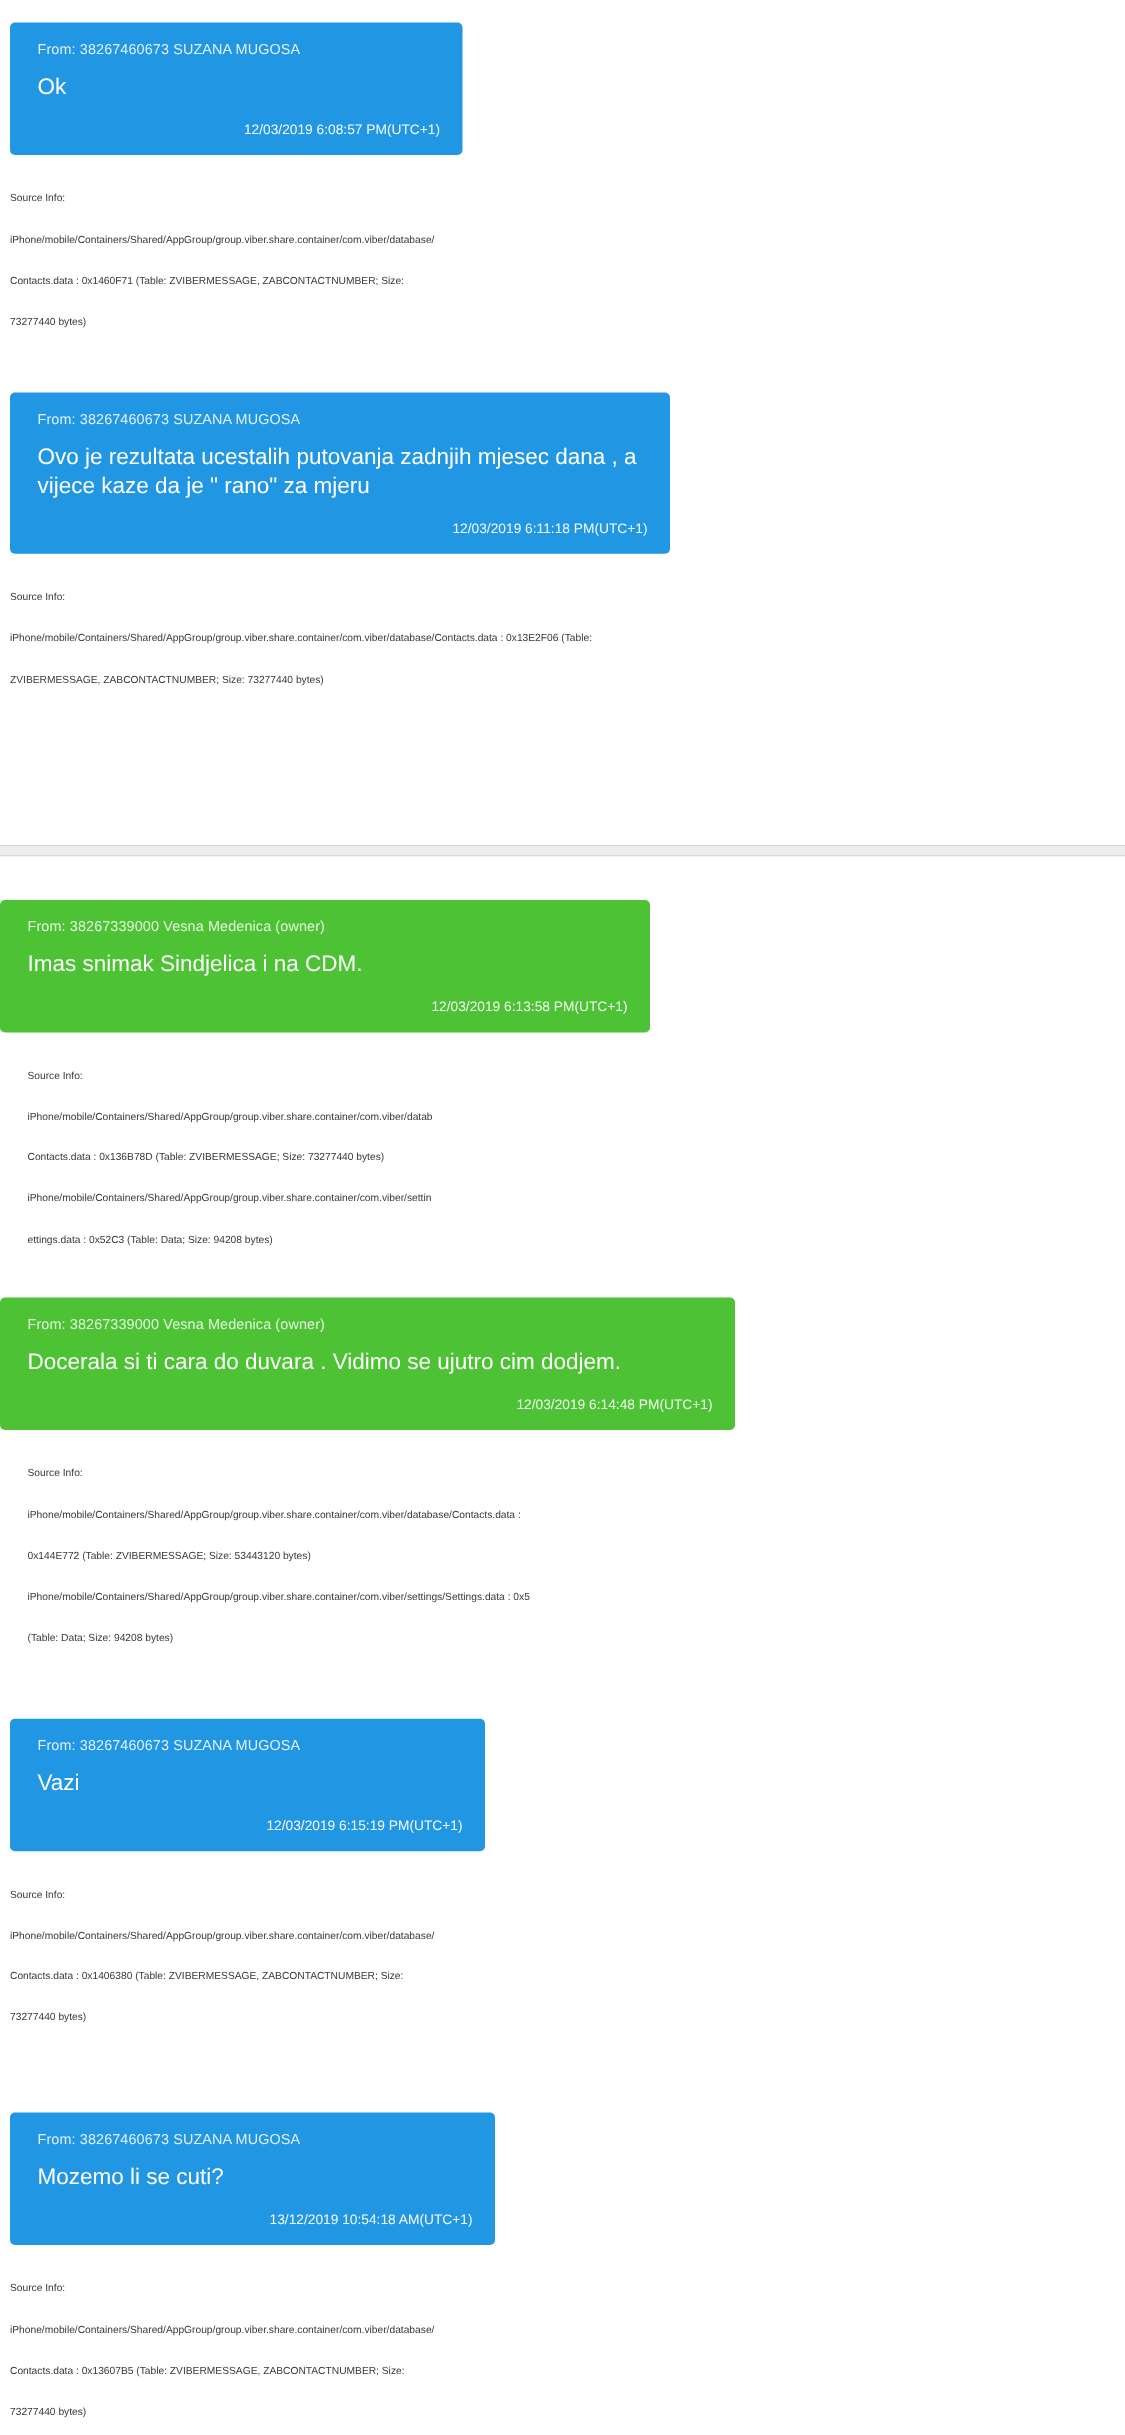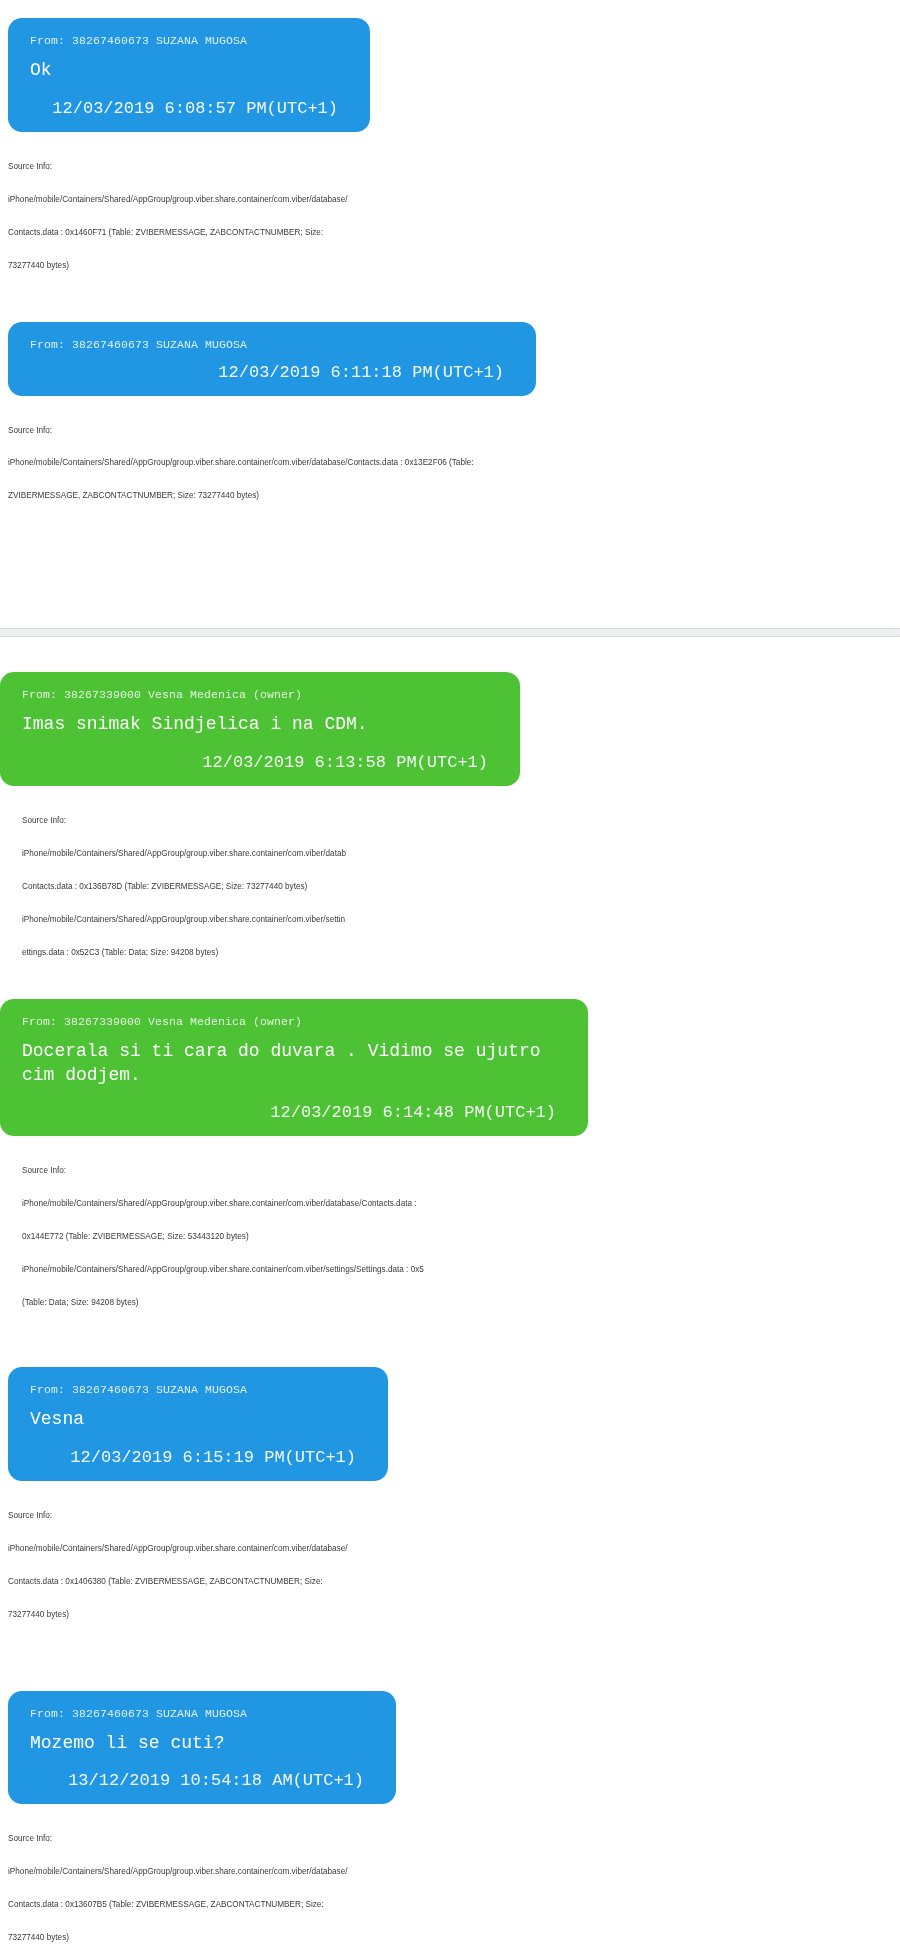--- a/index.html
+++ b/index.html
@@ -29,26 +29,25 @@
 
   .msg-wrap {
     display: flex;
     flex-direction: column;
   }
   .msg-row.left  .msg-wrap { align-items: flex-start; margin-left: 8px; }
   .msg-row.right .msg-wrap { align-items: flex-start; margin-right: -28px; }
 
   
   .bubble {
-    border-radius: 14px;
-    padding: 16px 32px 14px 22px;
+    border-radius: 4px;
+    padding: 16px 18px 14px 22px;
     box-sizing: border-box;
     color: #ffffff;
     position: relative;
-    font-family: Liberation Mono, monospace;
   }
   .bubble.incoming {
     background: #2196E3;
   }
   .bubble.outgoing {
     background: #4CC234;
   }
   .bubble .from {
     font-size: 11.5px;
     color: rgba(255,255,255,0.86);
@@ -57,21 +56,21 @@
     white-space: nowrap;
   }
   .bubble .body {
     font-size: 18px;
     line-height: 1.32;
     color: #ffffff;
     margin-bottom: 16px;
     white-space: pre-wrap;
   }
   .bubble .time {
-    font-size: 17px;
+    font-size: 11px;
     color: rgba(255,255,255,0.95);
     text-align: right;
     white-space: nowrap;
   }
 
   
   .w-ok        { width: 362px; }
   .w-ovo       { width: 528px; }
   .w-imas      { width: 520px; }
   .w-docerala  { width: 588px; }
@@ -128,20 +127,21 @@
     <span class="line">Contacts.data : 0x1460F71 (Table: ZVIBERMESSAGE, ZABCONTACTNUMBER; Size:</span>
     <span class="line">73277440 bytes)</span>
   </div>
 
   <div class="gap" style="height:28px"></div>
 
   <div class="msg-row left">
     <div class="msg-wrap">
       <div class="bubble incoming w-ovo">
         <div class="from">From: 38267460673 SUZANA MUGOSA</div>
+        <div class="body">Ovo je rezultata ucestalih putovanja zadnjih mjesec dana , a vijece kaze da je " rano" za mjeru</div>
         <div class="time">12/03/2019 6:11:18 PM(UTC+1)</div>
       </div>
     </div>
   </div>
   <div class="srcinfo si-left-wide">
     <span class="label">Source Info:</span>
     <span class="line">iPhone/mobile/Containers/Shared/AppGroup/group.viber.share.container/com.viber/database/Contacts.data : 0x13E2F06 (Table:</span>
     <span class="line">ZVIBERMESSAGE, ZABCONTACTNUMBER; Size: 73277440 bytes)</span>
   </div>
 
@@ -186,21 +186,21 @@
       </div>
     </div>
   </div>
 
   <div class="gap" style="height:36px"></div>
 
   <div class="msg-row left">
     <div class="msg-wrap">
       <div class="bubble incoming w-vazi">
         <div class="from">From: 38267460673 SUZANA MUGOSA</div>
-        <div class="body">Vesna</div>
+        <div class="body">Vazi</div>
         <div class="time">12/03/2019 6:15:19 PM(UTC+1)</div>
       </div>
     </div>
   </div>
   <div class="srcinfo si-left">
     <span class="label">Source Info:</span>
     <span class="line">iPhone/mobile/Containers/Shared/AppGroup/group.viber.share.container/com.viber/database/</span>
     <span class="line">Contacts.data : 0x1406380 (Table: ZVIBERMESSAGE, ZABCONTACTNUMBER; Size:</span>
     <span class="line">73277440 bytes)</span>
   </div>

